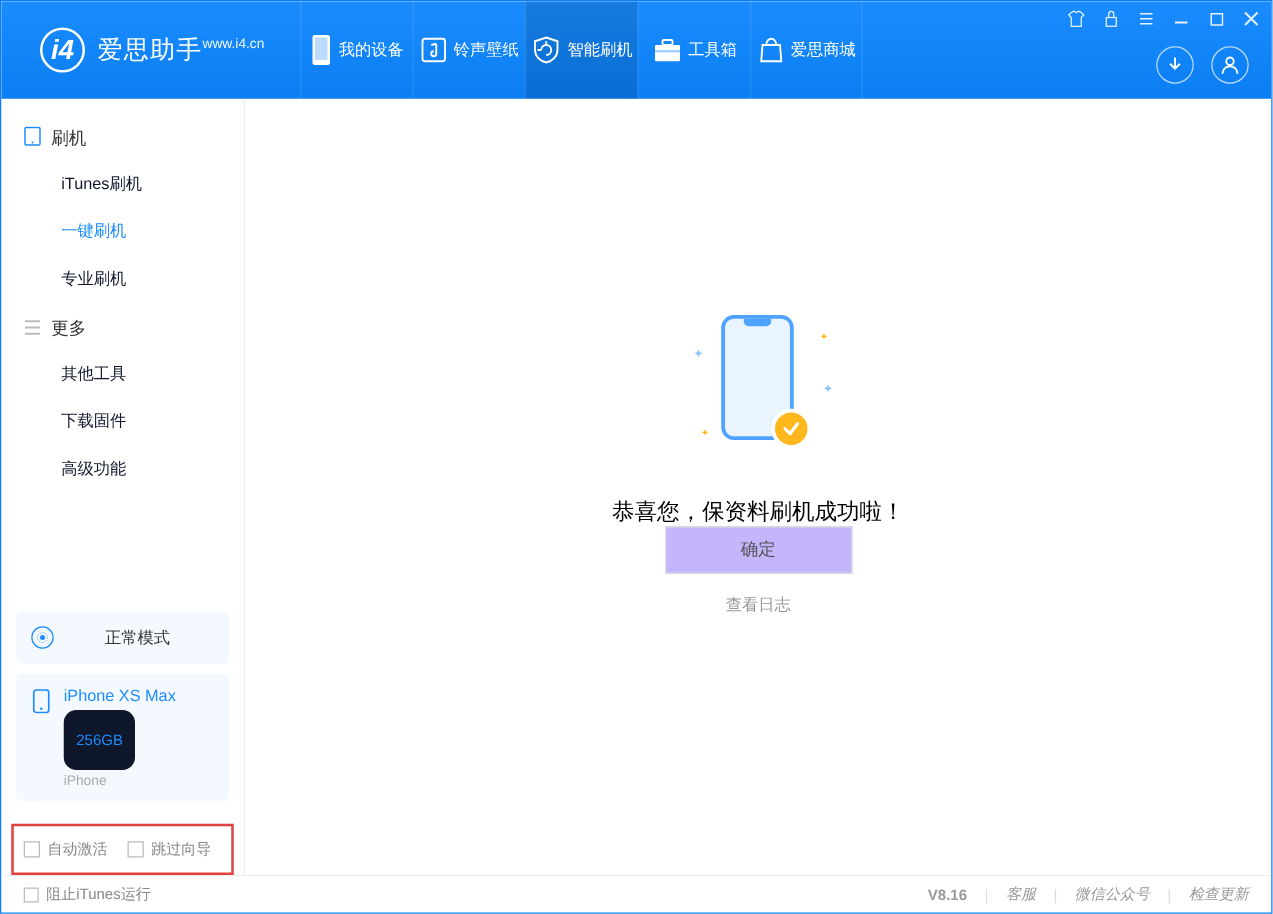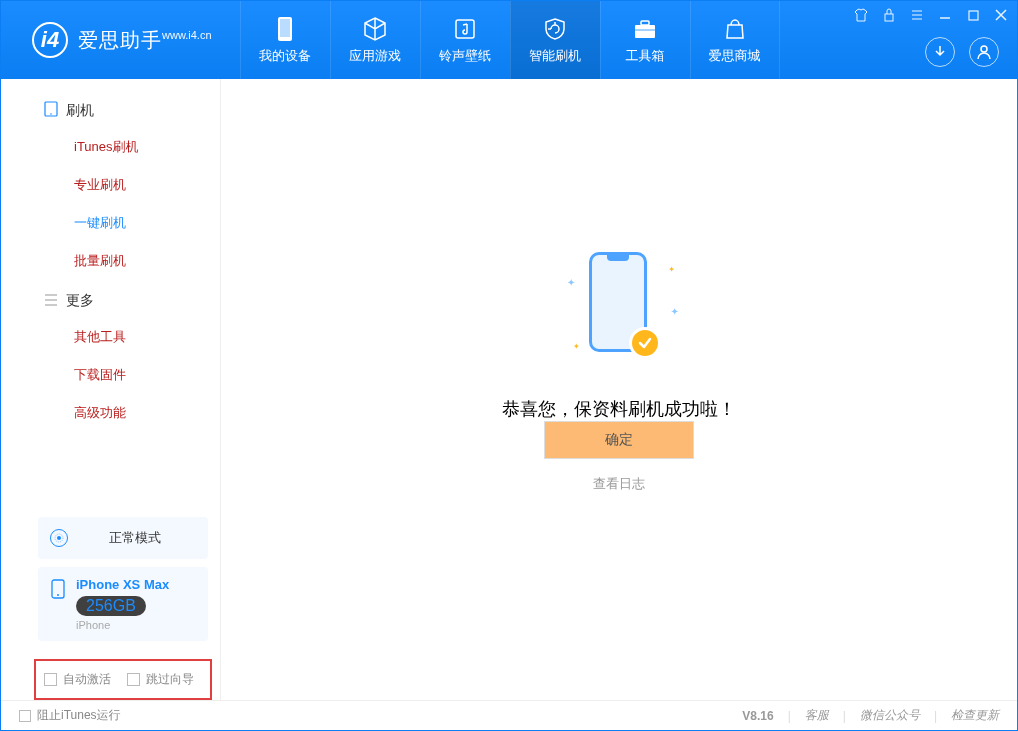--- a/index.html
+++ b/index.html
@@ -7,66 +7,66 @@
 
 
 .header { height: 78px; background: linear-gradient(to bottom, #1a8cff, #0a7ef2); display: flex; align-items: center; color: #fff; position: relative; padding-left: 13px; }
 .logo-area { display: flex; align-items: center; padding: 0 18px; gap: 10px; }
 .logo-circle { width: 36px; height: 36px; border: 2.5px solid #fff; border-radius: 50%; display: flex; align-items: center; justify-content: center; font-weight: bold; font-size: 22px; font-style: italic; }
 .logo-text { display: flex; flex-direction: row; line-height: 1.1; }
 .logo-text .title { font-size: 20px; font-weight: 500; letter-spacing: 1px; }
 .logo-text .url { font-size: 11px; opacity: 0.95; }
 
 .nav-tabs { display: flex; height: 100%; margin-left: 10px; }
-.nav-tab { width: 90px; display: flex; flex-direction: column; align-items: center; justify-content: center; gap: 4px; cursor: pointer; font-size: 13px; border-left: 1px solid rgba(255,255,255,0.12); }
+.nav-tab { width: 90px; display: flex; flex-direction: row; align-items: center; justify-content: center; gap: 4px; cursor: pointer; font-size: 13px; border-left: 1px solid rgba(255,255,255,0.12); }
 .nav-tab:last-child { border-right: 1px solid rgba(255,255,255,0.12); }
 .nav-tab.active { background: rgba(0,0,0,0.12); }
 .nav-tab .icon { height: 28px; display: flex; align-items: center; justify-content: center; }
 
 .window-controls { position: absolute; top: 6px; right: 8px; display: flex; gap: 12px; align-items: center; }
 .window-controls .wc { width: 16px; height: 16px; display: flex; align-items: center; justify-content: center; cursor: pointer; opacity: 0.9; }
 
 .header-right { position: absolute; right: 18px; bottom: 12px; display: flex; gap: 14px; }
 .circle-btn { width: 30px; height: 30px; border: 1.5px solid rgba(255,255,255,0.7); border-radius: 50%; display: flex; align-items: center; justify-content: center; cursor: pointer; }
 
 
 .body { display: flex; height: calc(100% - 78px - 30px); }
-.sidebar { width: 195px; border-right: 1px solid #eee; display: flex; flex-direction: column; margin-left: 25px; }
+.sidebar { width: 195px; border-right: 1px solid #eee; display: flex; flex-direction: column; }
 .sidebar-scroll { flex: 1; padding-top: 10px; }
 .section-header { display: flex; align-items: center; gap: 8px; padding: 12px 18px 8px; font-size: 14px; color: #333; font-weight: 500; }
 .section-header .sh-icon { color: #1a8cff; }
-.menu-item { padding: 10px 18px 10px 48px; font-size: 13px; color: #b91c1c; cursor: pointer; }
+.menu-item { padding: 10px 18px 10px 48px; font-size: 13px; color: #0f172a; cursor: pointer; }
 .menu-item.active { color: #1a8cff; }
 
 .device-panel { padding: 0 12px 10px; }
 .device-card { background: #f4f8ff; border-radius: 4px; padding: 10px 12px; margin-bottom: 8px; display: flex; align-items: center; gap: 10px; }
 .device-card.compact { padding: 12px; gap: 41px; }
 .mode-icon { width: 18px; height: 18px; border-radius: 50%; border: 1.5px solid #1a8cff; display: inline-flex; align-items: center; justify-content: center; }
-.device-name { color: #1a8cff; font-size: 13px; font-weight: 700; }
-.capacity-pill { display: inline-block; background: #404040; color: #1a8cff; border-radius: 10px; font-size: 16px; padding: 1px 10px; margin-top: 4px; }
+.device-name { color: #1a8cff; font-size: 13px; font-weight: 400; }
+.capacity-pill { display: inline-block; background: #0f172a; color: #1a8cff; border-radius: 10px; font-size: 12px; padding: 17px 10px; margin-top: 4px; }
 .device-sub { font-size: 11px; color: #aaa; margin-top: 3px; }
 
 .checkbox-row { border: 2px solid #e04040; margin: 0 8px; padding: 10px 8px; display: flex; gap: 16px; align-items: center; }
 .cb { display: flex; align-items: center; gap: 6px; font-size: 12px; color: #888; cursor: pointer; }
 .cb-box { width: 13px; height: 13px; border: 1px solid #bbb; background: #fff; }
 
 
 .main { flex: 1; display: flex; flex-direction: column; align-items: center; justify-content: center; padding-bottom: 40px; }
 .phone-illustration { position: relative; width: 120px; height: 120px; margin-bottom: 30px; }
 .phone-body { position: absolute; left: 30px; top: 5px; width: 58px; height: 100px; border: 3px solid #4da3ff; border-radius: 10px; background: #eaf4ff; }
 .phone-notch { position: absolute; top: 0; left: 50%; transform: translateX(-50%); width: 22px; height: 6px; background: #4da3ff; border-radius: 0 0 4px 4px; }
 .check-badge { position: absolute; right: 18px; bottom: 8px; width: 32px; height: 32px; background: #ffb71c; border-radius: 50%; display: flex; align-items: center; justify-content: center; border: 3px solid #fff; }
 .sparkle { position: absolute; color: #8cc6ff; font-size: 10px; }
 .sparkle.s1 { left: 8px; top: 30px; }
 .sparkle.s2 { right: 4px; top: 18px; color: #ffb71c; font-size: 8px; }
 .sparkle.s3 { left: 14px; bottom: 16px; color: #ffb71c; font-size: 8px; }
 .sparkle.s4 { right: 0px; bottom: 50px; }
 
 .success-text { font-size: 18px; color: #000000; }
-.confirm-btn { width: 150px; height: 38px; border: 1px solid #ddd; background: #fdba74; color: #555; font-size: 14px; cursor: pointer; margin-bottom: 16px; }
+.confirm-btn { width: 150px; height: 38px; border: 1px solid #ddd; background: #c4b5fd; color: #555; font-size: 14px; cursor: pointer; margin-bottom: 16px; }
 .log-link { color: #999; font-size: 13px; cursor: pointer; }
 
 
 .footer { height: 30px; border-top: 1px solid #eee; display: flex; align-items: center; padding: 0 18px; font-size: 12px; color: #999; }
 .footer-left { display: flex; align-items: center; gap: 6px; }
 .footer .cb-box { width: 12px; height: 12px; }
 .footer-right { margin-left: auto; display: flex; align-items: center; gap: 14px; }
 .footer-right .sep { color: #ddd; }
 .footer-link { cursor: pointer; font-style: italic; }
 .version { color: #999; font-weight: bold; }
@@ -88,28 +88,20 @@
       <span class="icon">
         <svg width="20" height="26" viewBox="0 0 20 26">
             <rect x="3" y="1" width="14" height="24" rx="2" fill="#fff"></rect>
             <rect x="5" y="3" width="10" height="18" fill="#1a8cff" opacity="0.3"></rect>
           </svg>
       </span>
       <span>我的设备</span>
     </div>
     <div class="nav-tab">
       <span class="icon">
-        <svg width="26" height="26" viewBox="0 0 26 26">
-            <path d="M13 2 L23 7 L23 19 L13 24 L3 19 L3 7 Z M13 2 L13 13 M3 7 L13 13 L23 7 M13 13 L13 24" fill="none" stroke="#fff" stroke-width="1.5"></path>
-          </svg>
-      </span>
-      <span>应用游戏</span>
-    </div>
-    <div class="nav-tab">
-      <span class="icon">
         <svg width="24" height="24" viewBox="0 0 24 24">
             <rect x="3" y="3" width="18" height="18" rx="2" fill="none" stroke="#fff" stroke-width="1.5"></rect>
             <path d="M14 7 L14 15 A2 2 0 1 1 12 13 M14 7 L10 8" fill="none" stroke="#fff" stroke-width="1.5"></path>
           </svg>
       </span>
       <span>铃声壁纸</span>
     </div>
     <div class="nav-tab active">
       <span class="icon">
         <svg width="26" height="26" viewBox="0 0 26 26">
@@ -194,23 +186,22 @@
       <div class="section-header">
         <span class="sh-icon">
           <svg width="14" height="16" viewBox="0 0 14 16">
               <rect x="1" y="1" width="12" height="14" rx="1" fill="none" stroke="#1a8cff" stroke-width="1.2"></rect>
               <circle cx="7" cy="13" r="0.8" fill="#1a8cff"></circle>
             </svg>
         </span>
         <span>刷机</span>
       </div>
       <div class="menu-item">iTunes刷机</div>
+      <div class="menu-item active">一键刷机</div>
       <div class="menu-item">专业刷机</div>
-      <div class="menu-item active">一键刷机</div>
-      <div class="menu-item">批量刷机</div>
 
       <div class="section-header">
         <span class="sh-icon" style="color:#bbb">
           <svg width="14" height="12" viewBox="0 0 14 12">
               <path d="M1 1 L13 1 M1 6 L13 6 M1 11 L13 11" stroke="#bbb" stroke-width="1.5"></path>
             </svg>
         </span>
         <span>更多</span>
       </div>
       <div class="menu-item">其他工具</div>

